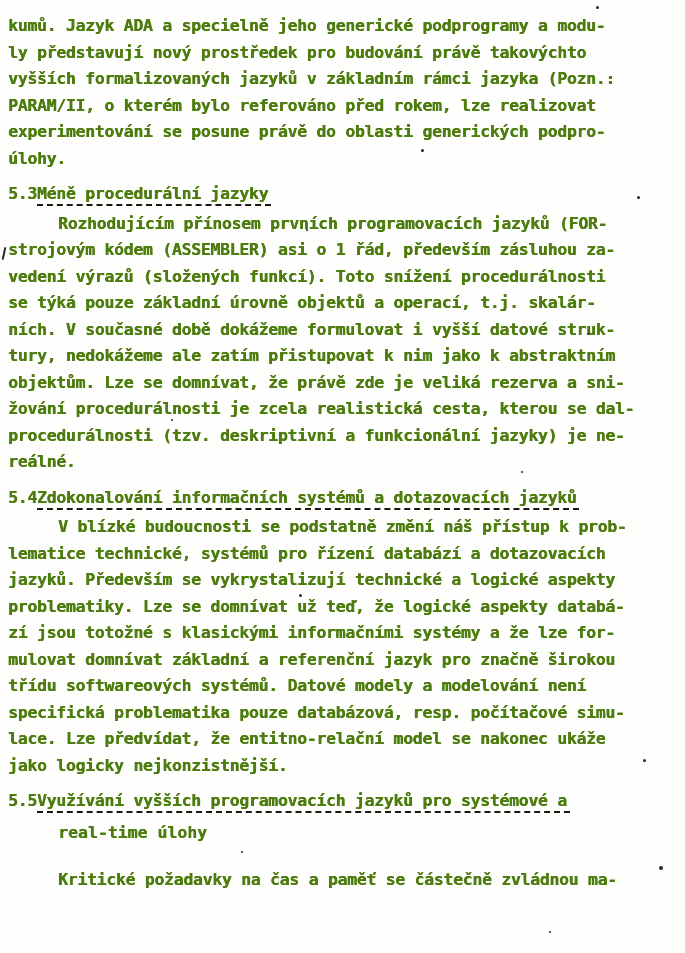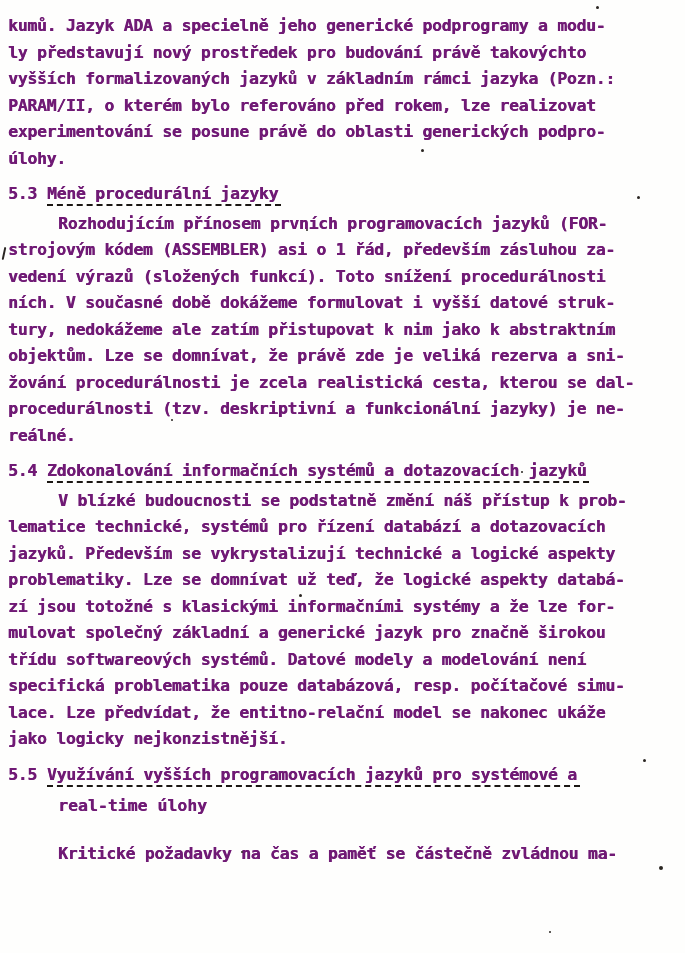--- a/index.html
+++ b/index.html
@@ -6,21 +6,21 @@
     margin: 0;
     padding: 0;
     background: #ffffff;
   }
   .page {
     position: relative;
     width: 685px;
     height: 953px;
     box-sizing: border-box;
     background: #fefefd;
-    color: #701a75;
+    color: #4d7c0f;
     font-family: "DejaVu Sans Mono", "Liberation Mono", monospace;
     font-weight: bold;
     font-size: 16.5px;
     line-height: 26.5px;
     padding: 13px 4px 0 8px;
     overflow: hidden;
     text-shadow: 0.4px 0 0 currentColor;
   }
   .line {
     white-space: pre;
@@ -28,21 +28,20 @@
   }
   .line.indent {
     padding-left: 50px;
   }
   .heading {
     margin-top: 9px;
     margin-bottom: 3px;
     white-space: nowrap;
   }
   .heading .hnum {
-    margin-right: 10px;
     letter-spacing: -0.3px;
   }
   .heading .htitle {
     border-bottom: 2.5px dashed #1b1713;
     padding-bottom: 1px;
     padding-right: 3px;
     letter-spacing: -0.3px;
   }
   .heading-line2 {
     padding-left: 50px;
@@ -79,39 +78,40 @@
   </div>
 
   <div class="heading">
     <span class="hnum">5.3</span><span class="htitle">Méně procedurální jazyky</span>
   </div>
 
   <div>
     <div class="line indent">Rozhodujícím přínosem prvních programovacích jazyků (FOR-</div>
     <div class="line">strojovým kódem (ASSEMBLER) asi o 1 řád, především zásluhou za-</div>
     <div class="line">vedení výrazů (složených funkcí). Toto snížení procedurálnosti</div>
+    <div class="line">se týká pouze základní úrovně objektů a operací, t.j. skalár-</div>
     <div class="line">ních. V současné době dokážeme formulovat i vyšší datové struk-</div>
     <div class="line">tury, nedokážeme ale zatím přistupovat k nim jako k abstraktním</div>
     <div class="line">objektům. Lze se domnívat, že právě zde je veliká rezerva a sni-</div>
     <div class="line">žování procedurálnosti je zcela realistická cesta, kterou se dal-</div>
     <div class="line">procedurálnosti (tzv. deskriptivní a funkcionální jazyky) je ne-</div>
     <div class="line">reálné.</div>
   </div>
 
   <div class="heading">
     <span class="hnum">5.4</span><span class="htitle">Zdokonalování informačních systémů a dotazovacích jazyků</span>
   </div>
 
   <div>
     <div class="line indent">V blízké budoucnosti se podstatně změní náš přístup k prob-</div>
     <div class="line">lematice technické, systémů pro řízení databází a dotazovacích</div>
     <div class="line">jazyků. Především se vykrystalizují technické a logické aspekty</div>
     <div class="line">problematiky. Lze se domnívat už teď, že logické aspekty databá-</div>
     <div class="line">zí jsou totožné s klasickými informačními systémy a že lze for-</div>
-    <div class="line">mulovat společný základní a generické jazyk pro značně širokou</div>
+    <div class="line">mulovat domnívat základní a referenční jazyk pro značně širokou</div>
     <div class="line">třídu softwareových systémů. Datové modely a modelování není</div>
     <div class="line">specifická problematika pouze databázová, resp. počítačové simu-</div>
     <div class="line">lace. Lze předvídat, že entitno-relační model se nakonec ukáže</div>
     <div class="line">jako logicky nejkonzistnější.</div>
   </div>
 
   <div class="heading">
     <span class="hnum">5.5</span><span class="htitle">Využívání vyšších programovacích jazyků pro systémové a</span>
   </div>
   <div class="heading-line2">

